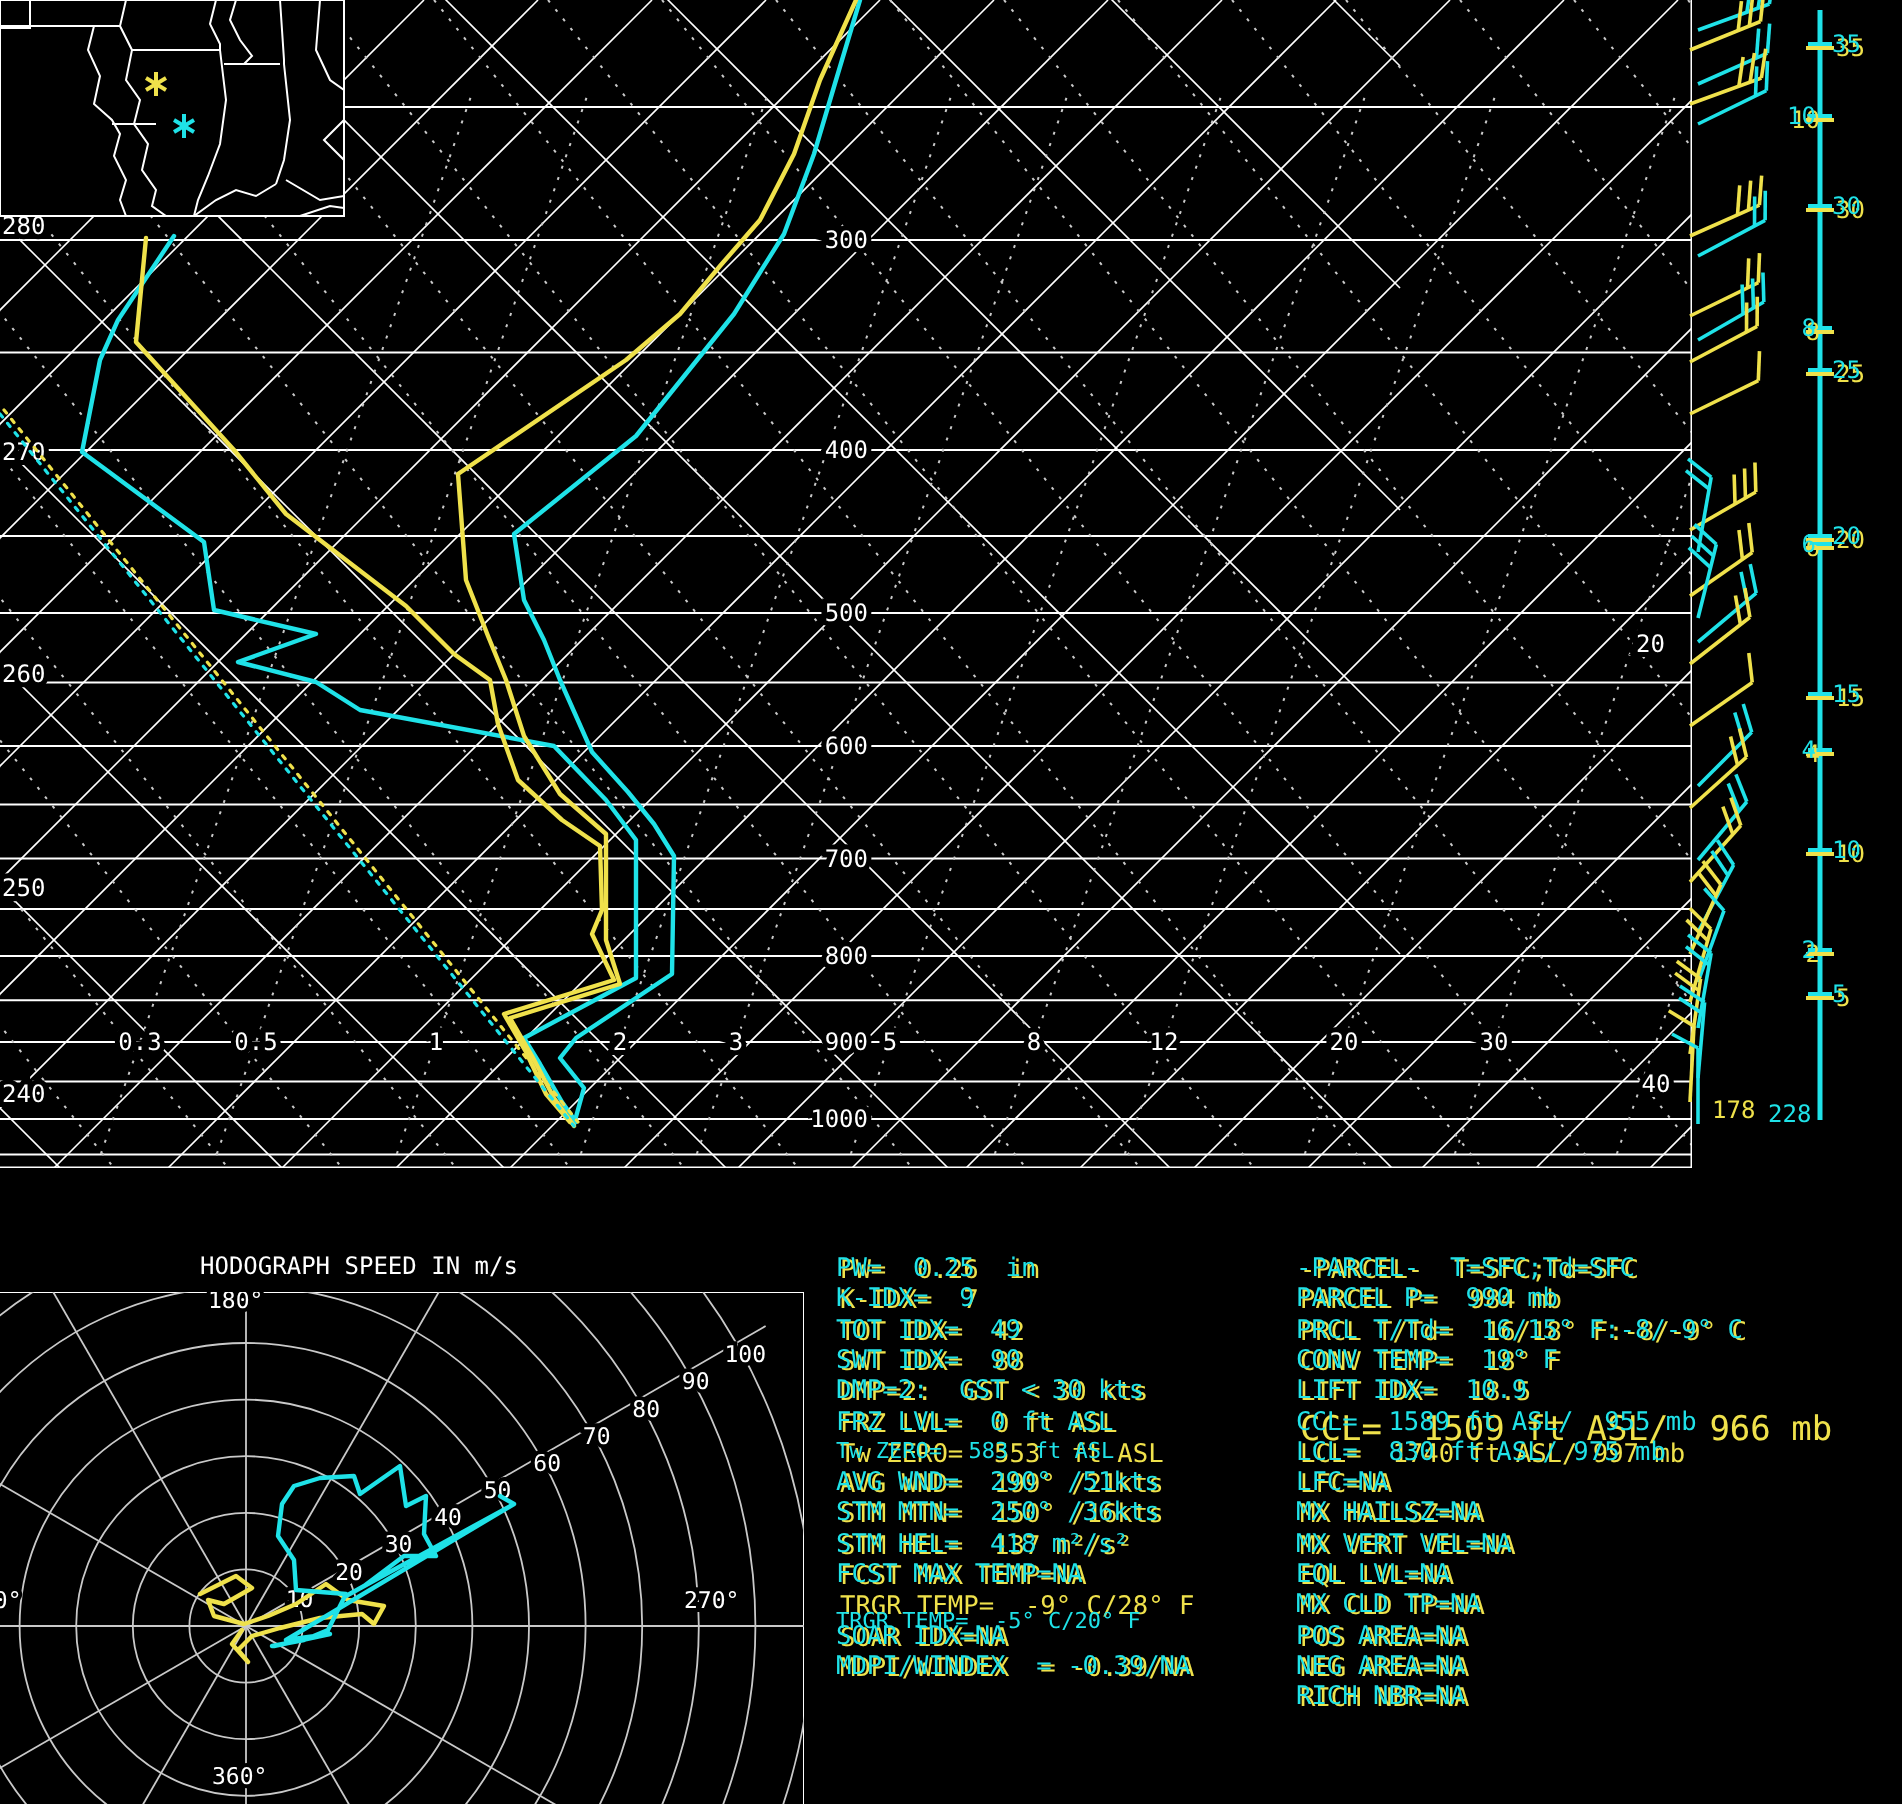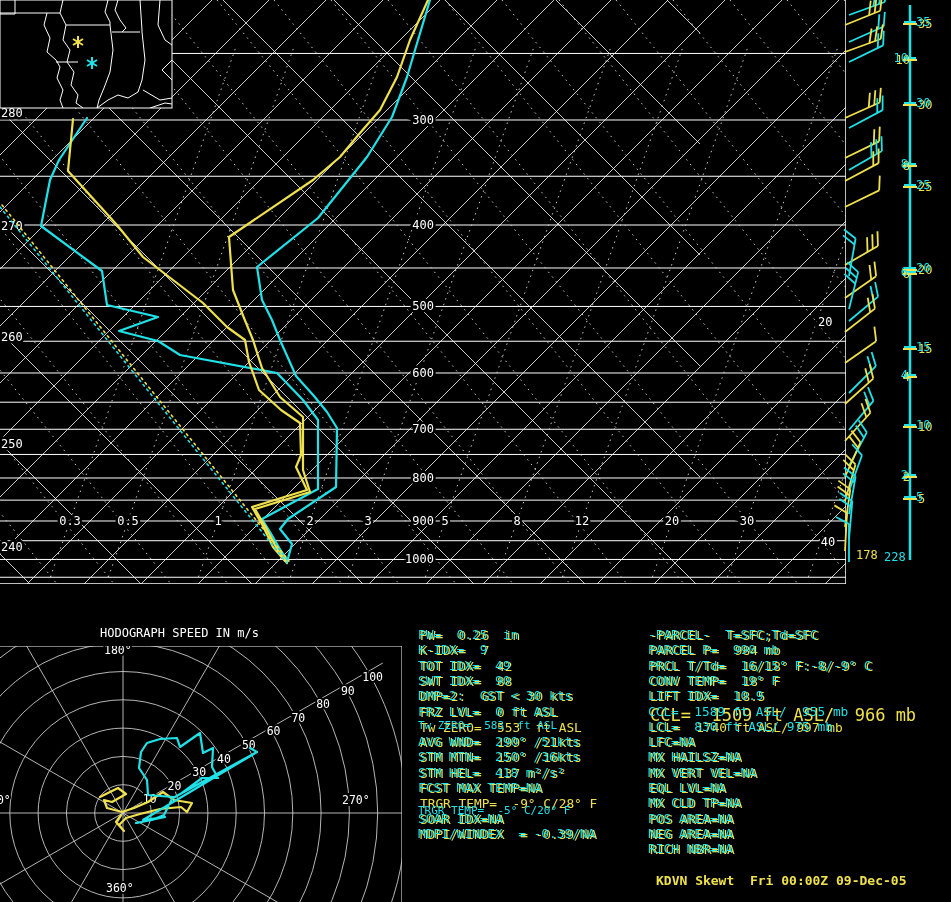--- a/index.html
+++ b/index.html
@@ -506,17 +506,16 @@
       <div class="pline cy" style="left: 648px; top: 734.1px; font-size: 12.8px;">LFC=NA</div>
       <div class="pline cy" style="left: 648px; top: 749.4px; font-size: 12.8px;">MX HAILSZ=NA</div>
       <div class="pline cy" style="left: 648px; top: 764.7px; font-size: 12.8px;">MX VERT VEL=NA</div>
       <div class="pline cy" style="left: 648px; top: 780px; font-size: 12.8px;">EQL LVL=NA</div>
       <div class="pline cy" style="left: 648px; top: 795.3px; font-size: 12.8px;">MX CLD TP=NA</div>
       <div class="pline cy" style="left: 648px; top: 810.6px; font-size: 12.8px;">POS AREA=NA</div>
       <div class="pline cy" style="left: 648px; top: 825.9px; font-size: 12.8px;">NEG AREA=NA</div>
       <div class="pline cy" style="left: 648px; top: 841.2px; font-size: 12.8px;">RICH NBR=NA</div>
     </div>
 
-  <div class="txt yl bold" style="left:656px;top:873px;font-size:13px;">KDVN Skewt  Fri 00:00Z 09-Dec-05</div>
 
   <div class="txt yl" style="left:856px;top:548px;font-size:12px;">178</div>
   <div class="txt cy" style="left:884px;top:550px;font-size:12px;">228</div>
 </div>
 
 </body></html>

